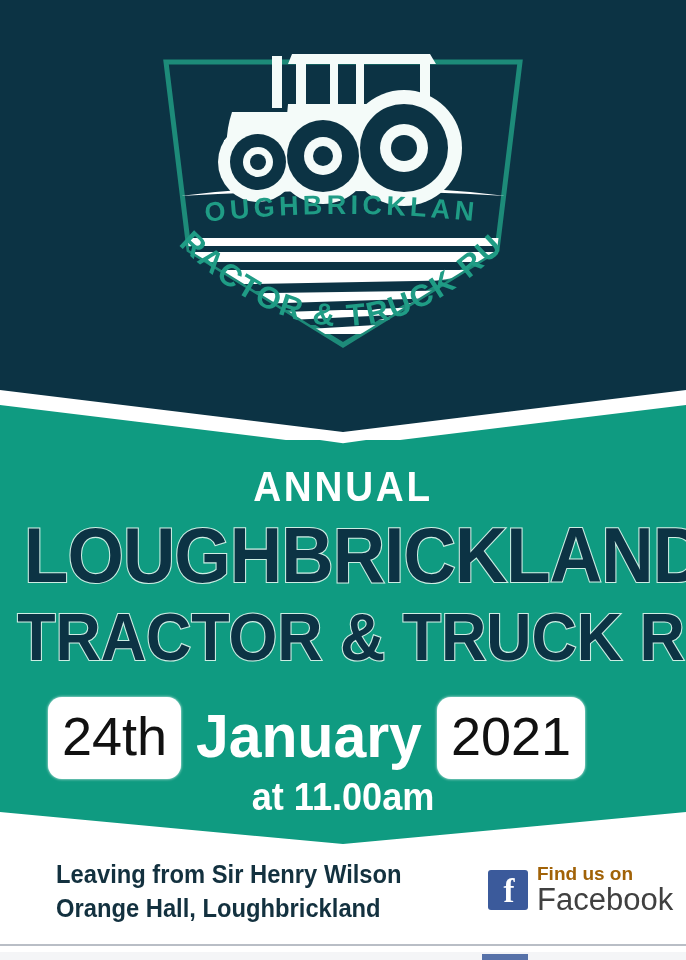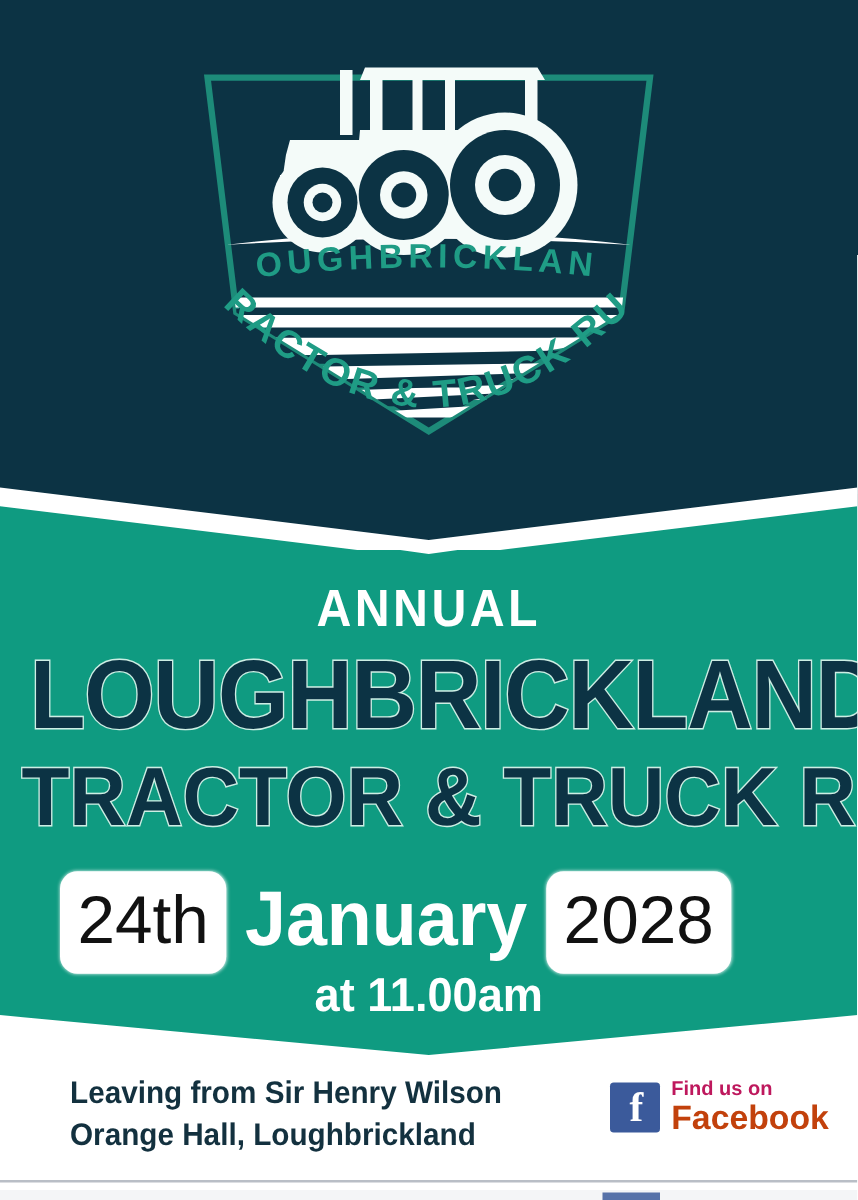--- a/index.html
+++ b/index.html
@@ -205,31 +205,31 @@
     color: #ffffff;
     font-family: "Liberation Serif", serif;
     font-weight: bold;
     font-size: 33px;
     line-height: 42px;
     text-align: center;
     text-indent: 2px;
   }
   .fb-words { line-height: 1; }
   .fb-find {
-    color: #be185d;
-    font-family: "Liberation Sans Narrow", "Liberation Sans", sans-serif;
-    font-weight: bold;
-    font-size: 16px;
+    color: #a16207;
+    font-family: "Liberation Sans Narrow", "Liberation Sans", sans-serif;
+    font-weight: bold;
+    font-size: 19px;
     display: block;
   }
   .fb-name {
-    color: #c2410c;
-    font-family: "Liberation Sans Narrow", "Liberation Sans", sans-serif;
-    font-weight: bold;
-    font-size: 27px;
+    color: #404040;
+    font-family: "Liberation Sans Narrow", "Liberation Sans", sans-serif;
+    font-weight: normal;
+    font-size: 31px;
     display: block;
     margin-top: 1px;
   }
 
   .bottom-rule {
     position: absolute;
     left: 0;
     top: 944px;
     width: 686px;
     height: 2px;
@@ -358,21 +358,21 @@
     <polygon points="0,10 343,52 686,10 686,25 343,67 0,25" fill="#ffffff"></polygon>
   </svg>
 
   <div class="annual">ANNUAL</div>
   <div class="headline1">LOUGHBRICKLAND</div>
   <div class="headline2">TRACTOR &amp; TRUCK RUN</div>
 
   <div class="date-row">
     <span class="date-chip">24th</span>
     <span class="date-month">January</span>
-    <span class="date-chip">2028</span>
+    <span class="date-chip">2021</span>
   </div>
   <div class="time-line">at 11.00am</div>
 
   <div class="footer">
     <div class="footer-text">
       <div>Leaving from Sir Henry Wilson</div>
       <div>Orange Hall, Loughbrickland</div>
     </div>
 
     <div class="fb-block">

